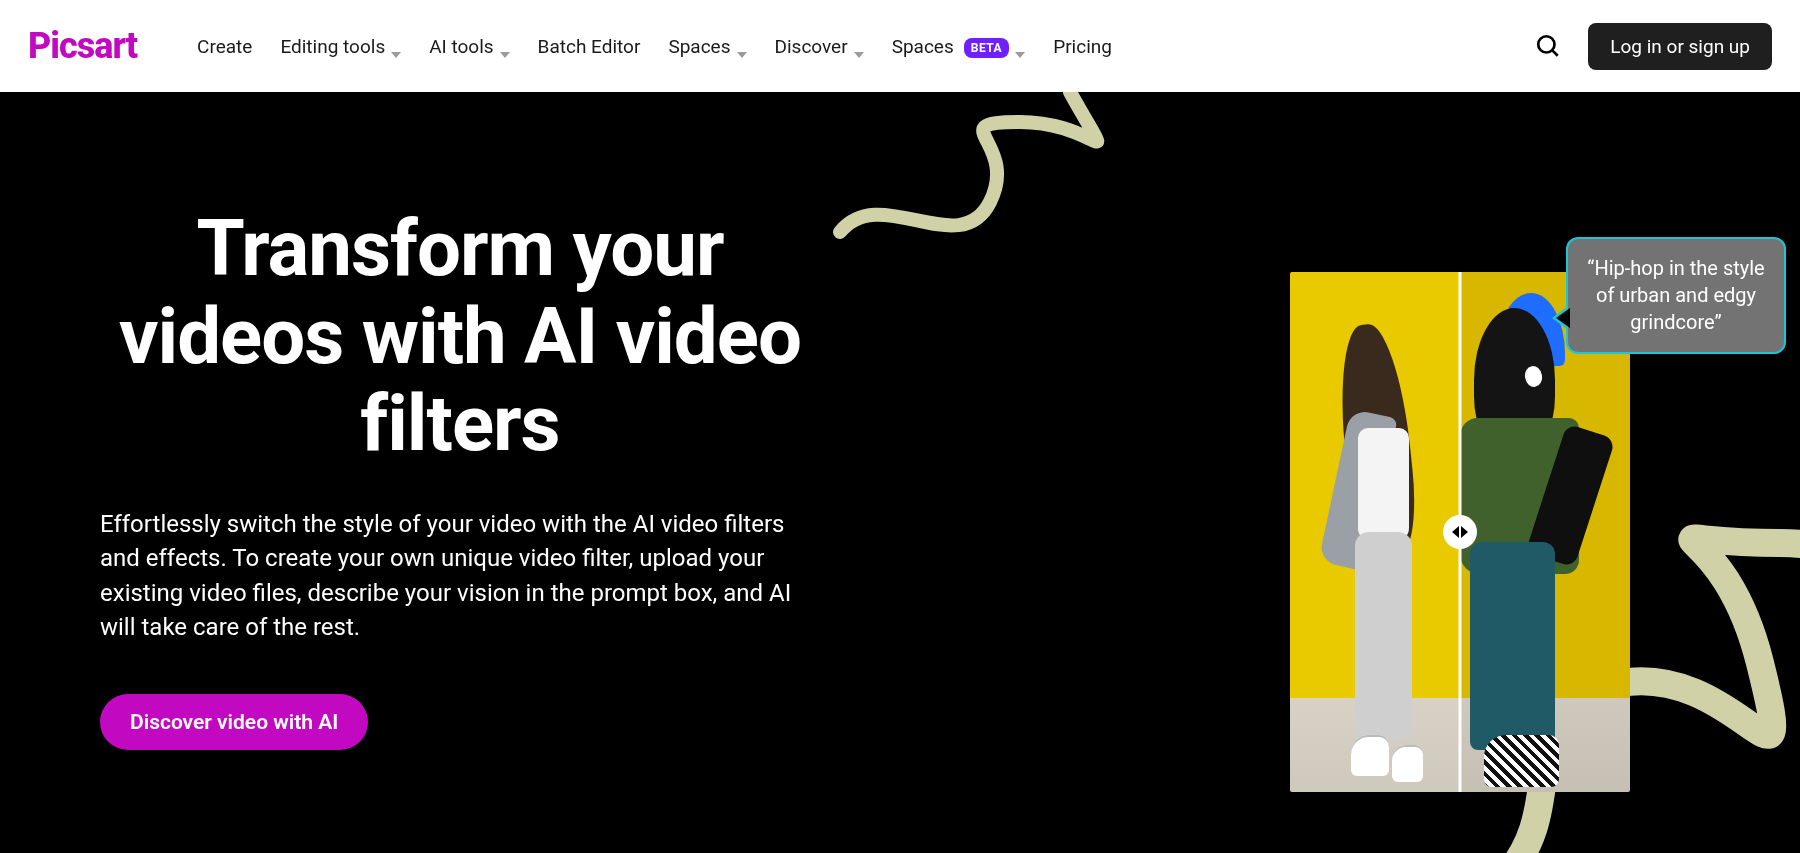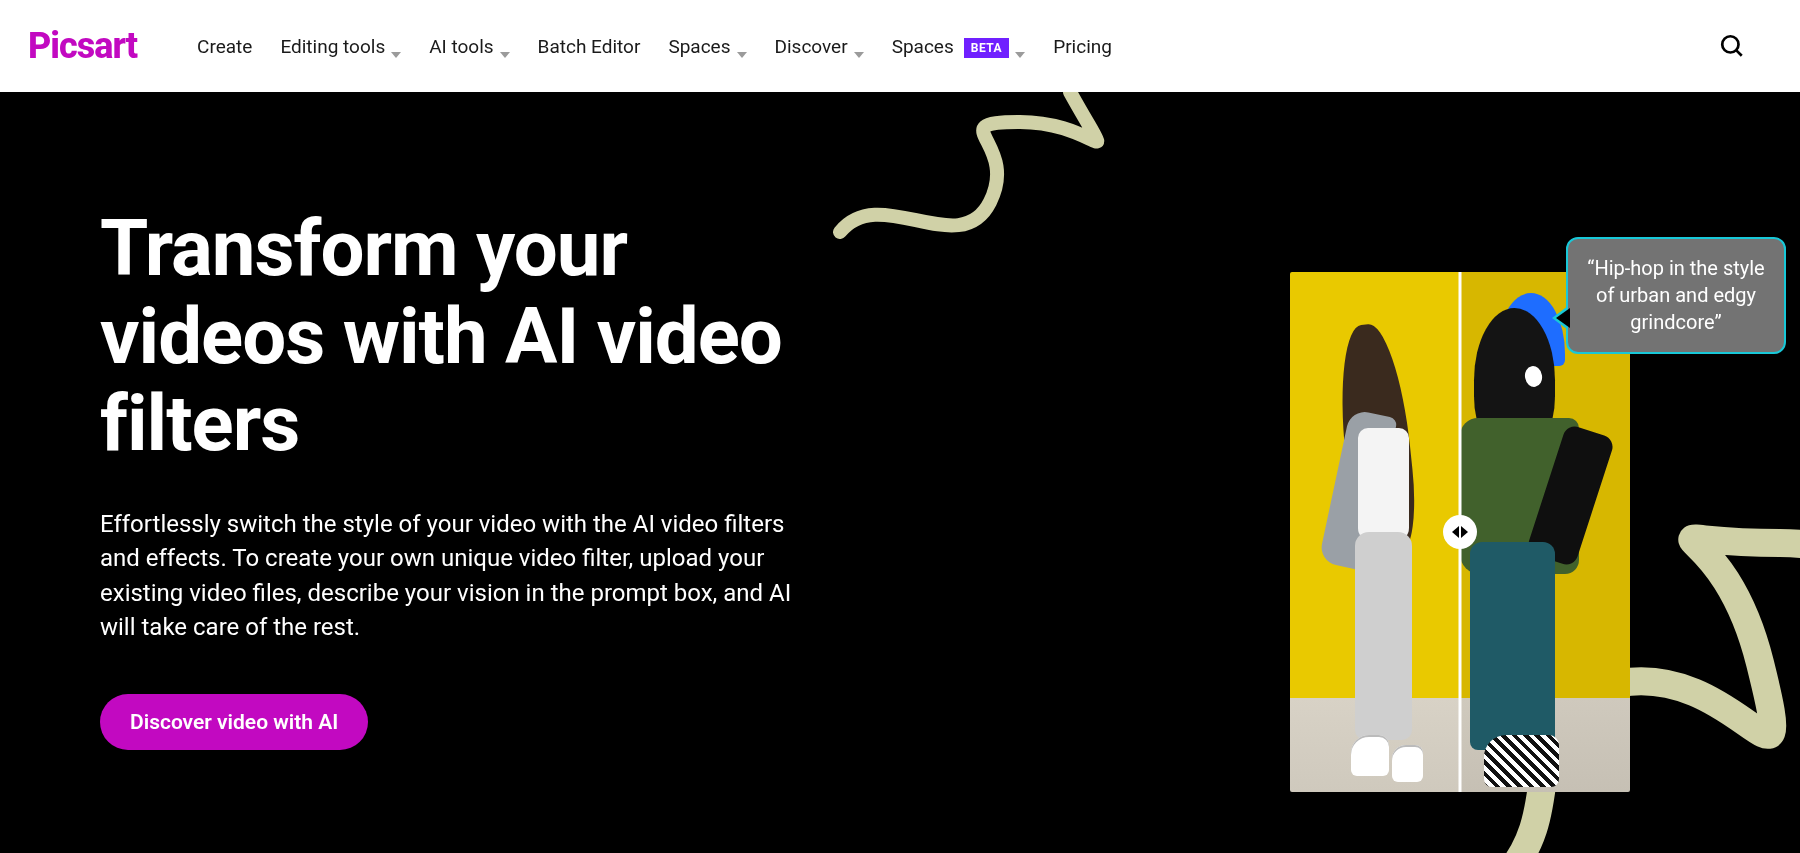--- a/index.html
+++ b/index.html
@@ -38,21 +38,21 @@
     border-right: 5px solid transparent;
     border-top: 6px solid #9b9b9b;
     margin-top: 2px;
   }
   .beta-badge {
     background: #7020ff;
     color: #fff;
     font-size: 12px;
     font-weight: 700;
     padding: 3px 7px;
-    border-radius: 0;
+    border-radius: 8px;
     margin-left: 4px;
     letter-spacing: .5px;
   }
   .header-spacer { flex: 1; }
   .search-btn {
     width: 32px; height: 32px;
     margin-right: 24px;
     cursor: pointer;
     display: flex; align-items: center; justify-content: center;
   }
@@ -80,20 +80,21 @@
     padding-left: 100px;
     max-width: 820px;
     z-index: 3;
   }
   .hero-title {
     font-size: 78px;
     line-height: 1.12;
     font-weight: 700;
     letter-spacing: -1px;
     margin-bottom: 40px;
+    text-align: center;
   }
   .hero-desc {
     font-size: 24px;
     line-height: 1.42;
     font-weight: 400;
     max-width: 700px;
     margin-bottom: 50px;
   }
   .cta-btn {
     display: inline-block;
@@ -243,20 +244,21 @@
 
   <div class="header-spacer"></div>
 
   <div class="search-btn">
     <svg viewBox="0 0 24 24">
         <circle cx="10.5" cy="10.5" r="7.5"></circle>
         <line x1="21" y1="21" x2="16" y2="16"></line>
       </svg>
   </div>
 
+  <div class="login-btn">Log in or sign up</div>
 </header>
 
 <section class="hero">
 
   <svg class="scribble scribble-top" viewBox="0 0 340 220">
     <path d="M20 170 C 60 120, 140 200, 170 140 S 120 60, 200 60 S 300 120, 250 30"></path>
   </svg>
   <svg class="scribble scribble-bottom" viewBox="0 0 460 420">
     <path d="M40 380 C 120 300, 40 200, 160 180 S 340 320, 300 160 S 160 40, 320 40 S 440 200, 360 300"></path>
   </svg>

